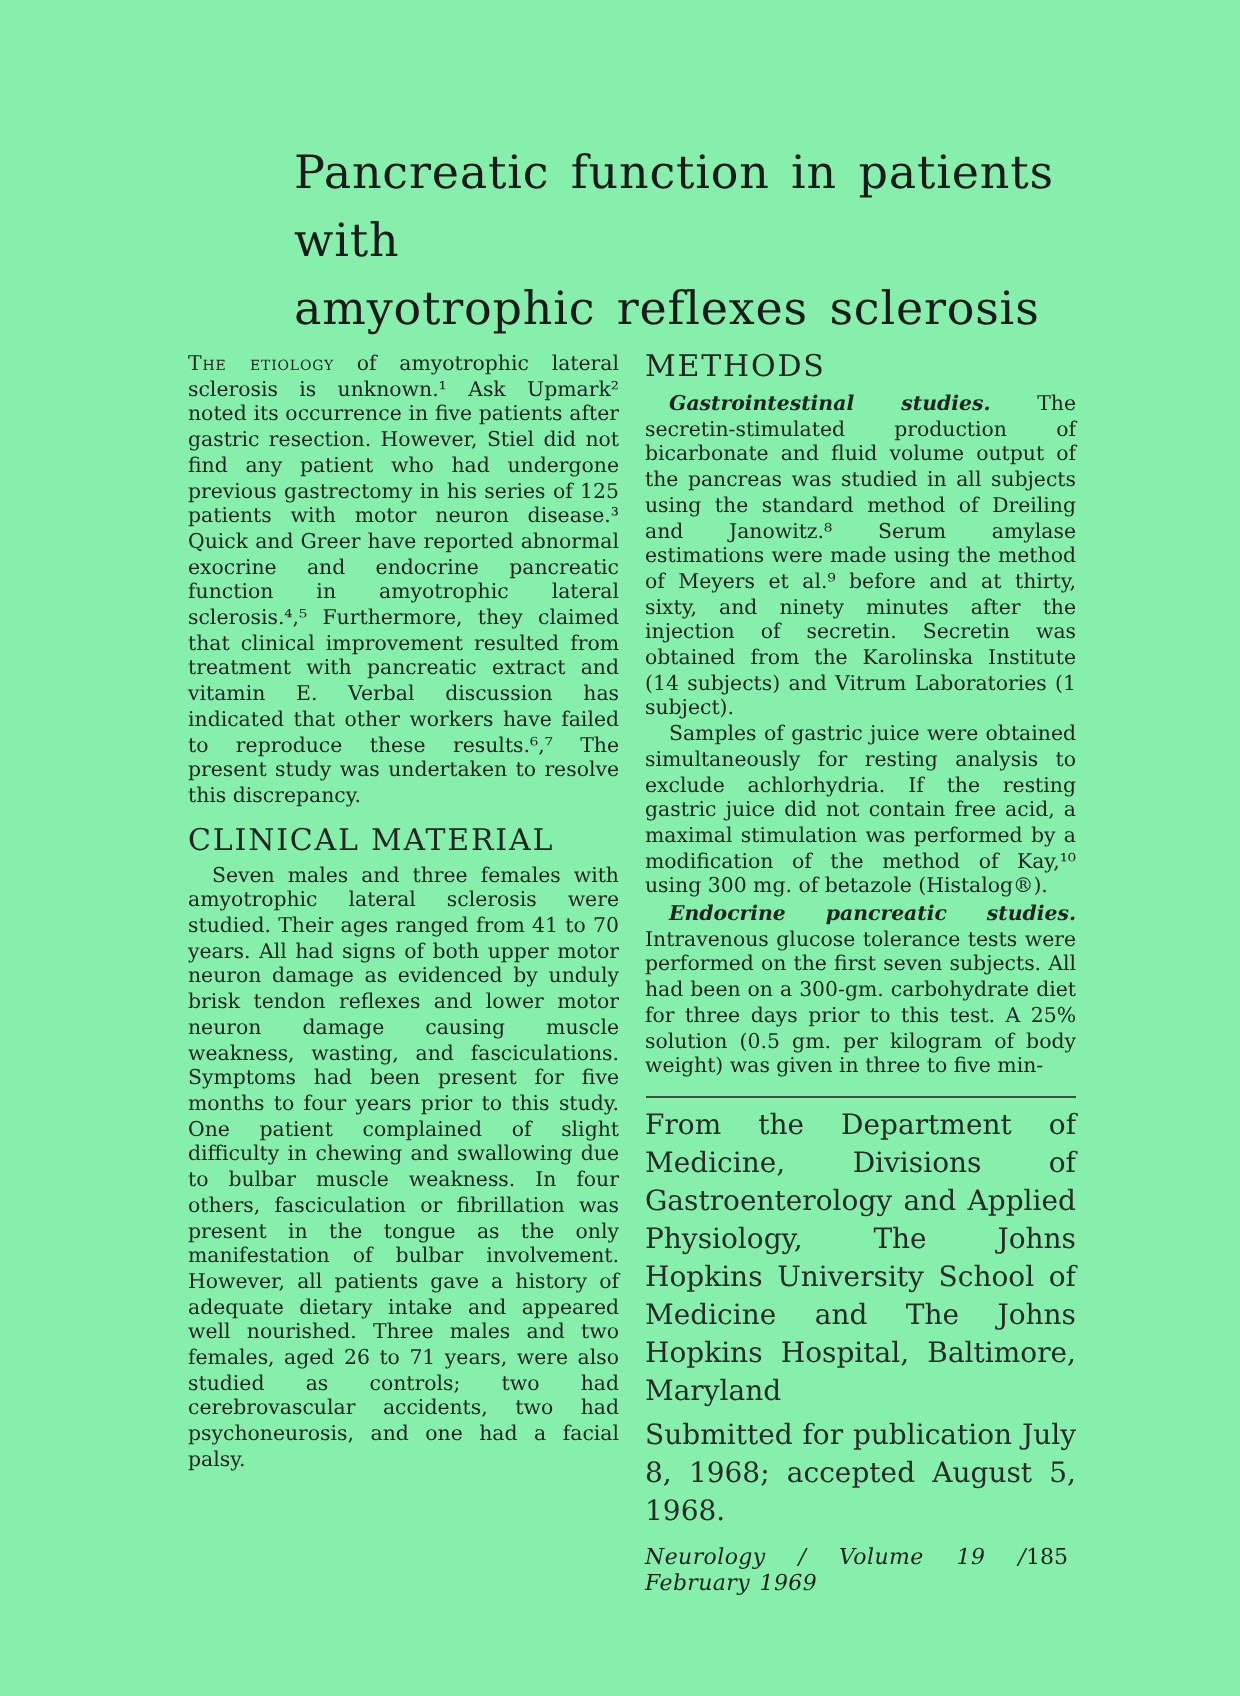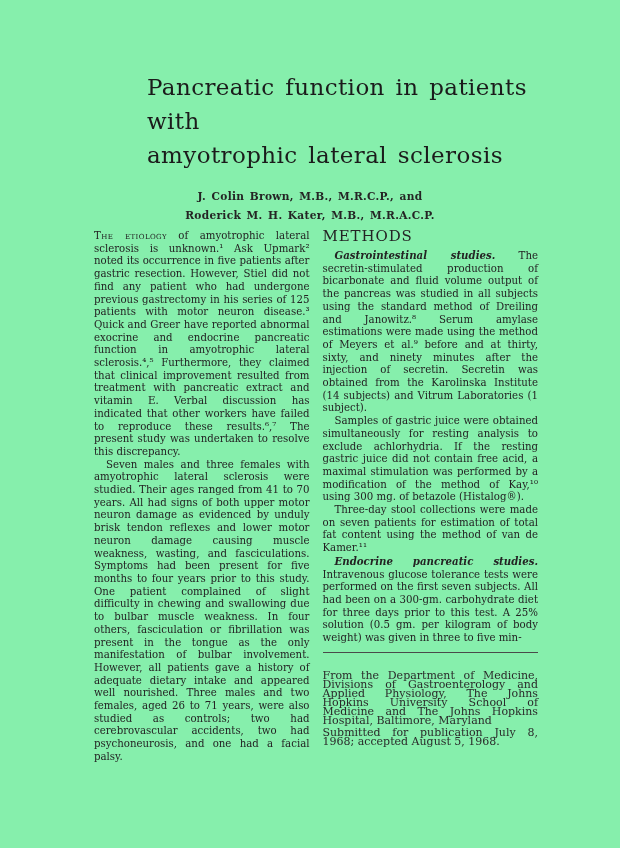--- a/index.html
+++ b/index.html
@@ -60,23 +60,23 @@
     line-height:11px;
     margin:9px 0 7px 0;
     font-weight:400;
     text-align:left;
     color:#242424;
   }
   .section-heading.first{margin-top:1px;}
   .footnotes{
     margin-top:7px;
     border-top:1px solid #4a4a4a;
-    padding-top:18px;
-    font-size:11px;
-    line-height:9px;
+    padding-top:5px;
+    font-size:14px;
+    line-height:19px;
     text-align:justify;
     color:#2a2a2a;
   }
   .footnotes p{margin:0 0 3px 0;text-indent:0;}
   .page-footer{
     display:flex;
     justify-content:space-between;
     align-items:baseline;
     margin-top:7px;
     padding-right:4px;
@@ -86,49 +86,49 @@
   .journal-citation{font-style:italic;letter-spacing:.2px;word-spacing:1px;}
   .page-number{font-style:normal;}
 </style>
 </head>
 <body>
 
 <div class="page">
 
   <h1 class="title">
     <span>Pancreatic function in patients with</span>
-    <span>amyotrophic lateral sclerosis</span>
+    <span>amyotrophic reflexes sclerosis</span>
   </h1>
 
-  <div class="authors">
-    <div>J. Colin Brown, M.B., M.R.C.P., and</div>
-    <div>Roderick M. H. Kater, M.B., M.R.A.C.P.</div>
-  </div>
 
   <div class="columns">
 
     <div class="col">
       <p class="no-indent"><span class="smallcaps">The etiology</span><span> of amyotrophic lateral sclerosis is unknown.¹ Ask Upmark² noted its occurrence in five patients after gastric resection. However, Stiel did not find any patient who had undergone previous gastrectomy in his series of 125 patients with motor neuron disease.³ Quick and Greer have reported abnormal exocrine and endocrine pancreatic function in amyotrophic lateral sclerosis.⁴,⁵ Furthermore, they claimed that clinical improvement resulted from treatment with pancreatic extract and vitamin E. Verbal discussion has indicated that other workers have failed to reproduce these results.⁶,⁷ The present study was undertaken to resolve this discrepancy.</span></p>
 
+      <div class="section-heading">CLINICAL MATERIAL</div>
 
       <p>Seven males and three females with amyotrophic lateral sclerosis were studied. Their ages ranged from 41 to 70 years. All had signs of both upper motor neuron damage as evidenced by unduly brisk tendon reflexes and lower motor neuron damage causing muscle weakness, wasting, and fasciculations. Symptoms had been present for five months to four years prior to this study. One patient complained of slight difficulty in chewing and swallowing due to bulbar muscle weakness. In four others, fasciculation or fibrillation was present in the tongue as the only manifestation of bulbar involvement. However, all patients gave a history of adequate dietary intake and appeared well nourished. Three males and two females, aged 26 to 71 years, were also studied as controls; two had cerebrovascular accidents, two had psychoneurosis, and one had a facial palsy.</p>
     </div>
 
     <div class="col">
       <div class="section-heading first">METHODS</div>
 
       <p><span class="lead-italic">Gastrointestinal studies.</span><span> The secretin-stimulated production of bicarbonate and fluid volume output of the pancreas was studied in all subjects using the standard method of Dreiling and Janowitz.⁸ Serum amylase estimations were made using the method of Meyers et al.⁹ before and at thirty, sixty, and ninety minutes after the injection of secretin. Secretin was obtained from the Karolinska Institute (14 subjects) and Vitrum Laboratories (1 subject).</span></p>
 
       <p>Samples of gastric juice were obtained simultaneously for resting analysis to exclude achlorhydria. If the resting gastric juice did not contain free acid, a maximal stimulation was performed by a modification of the method of Kay,¹⁰ using 300 mg. of betazole (Histalog®).</p>
 
-      <p>Three-day stool collections were made on seven patients for estimation of total fat content using the method of van de Kamer.¹¹</p>
 
       <p><span class="lead-italic">Endocrine pancreatic studies.</span><span> Intravenous glucose tolerance tests were performed on the first seven subjects. All had been on a 300-gm. carbohydrate diet for three days prior to this test. A 25% solution (0.5 gm. per kilogram of body weight) was given in three to five min-</span></p>
 
       <div class="footnotes">
         <p>From the Department of Medicine, Divisions of Gastroenterology and Applied Physiology, The Johns Hopkins University School of Medicine and The Johns Hopkins Hospital, Baltimore, Maryland</p>
         <p>Submitted for publication July 8, 1968; accepted August 5, 1968.</p>
       </div>
 
+      <div class="page-footer">
+        <span class="journal-citation">Neurology / Volume 19 / February 1969</span>
+        <span class="page-number">185</span>
+      </div>
     </div>
 
   </div>
 </div>
 
 </body></html>

